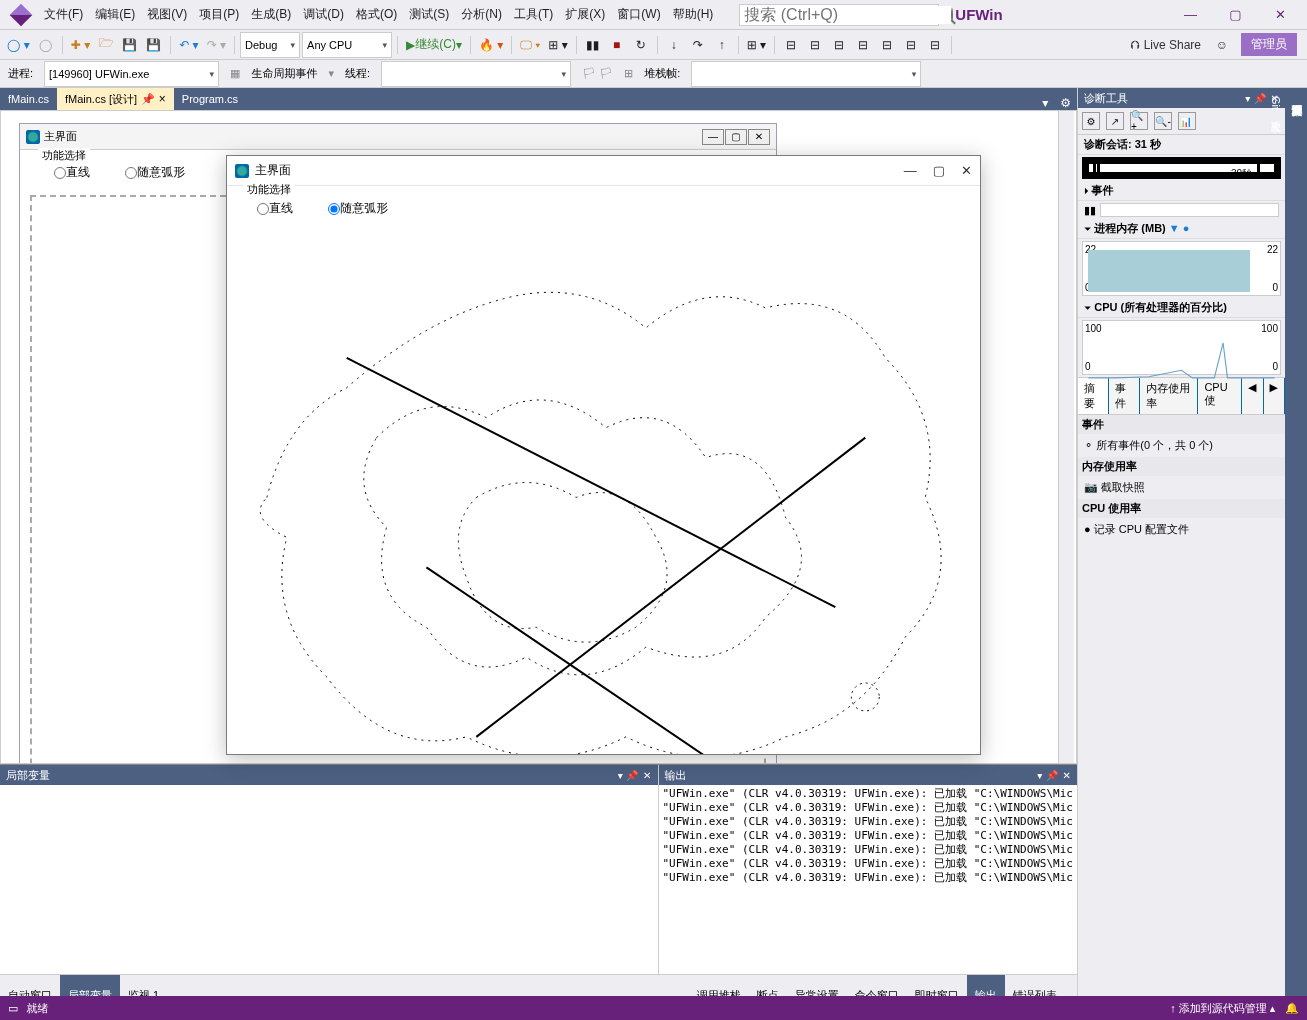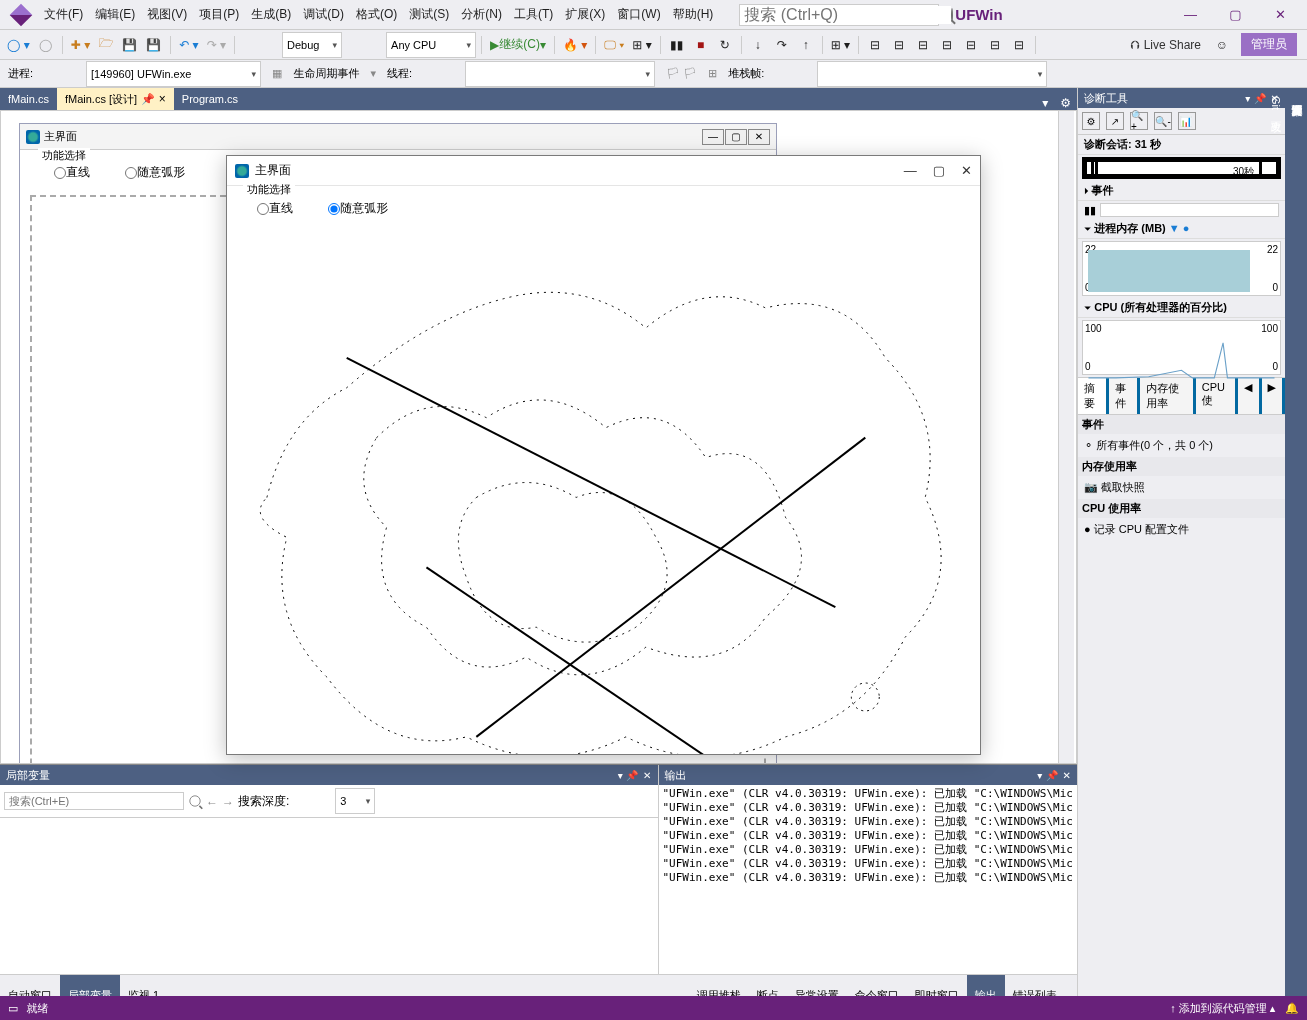--- a/index.html
+++ b/index.html
@@ -11,21 +11,21 @@
 .search-box { margin-left: 20px; width: 200px; height: 22px; border: 1px solid #ccc; background: #fff; display: flex; align-items: center; padding: 0 4px; }
 .search-box input { border: none; outline: none; flex: 1; font-size: 16px; }
 .search-icon { width: 14px; height: 14px; border: 1.5px solid #707070; border-radius: 50%; position: relative; }
 .search-icon::after { content: ""; position: absolute; width: 5px; height: 1.5px; background: #707070; transform: rotate(45deg); bottom: -2px; right: -4px; }
 .app-title { margin-left: 16px; color: #68217a; font-weight: 600; font-size: 15px; }
 .winctrls { margin-left: auto; display: flex; }
 .winbtn { width: 45px; height: 28px; display: flex; align-items: center; justify-content: center; color: #68217a; font-size: 13px; cursor:pointer;}
 .toolbar { height: 30px; background: #eeeef2; display: flex; align-items: center; padding: 0 4px; gap: 2px; border-bottom: 1px solid #ccc; }
 .tbtn { min-width: 22px; height: 22px; display: flex; align-items: center; justify-content: center; padding: 0 3px; cursor: pointer; color: #1e1e1e; }
 .tsep { width: 1px; height: 18px; background: #ccc; margin: 0 3px; }
-.combo { height: 26px; border: 1px solid #ccc; background: #fff; padding: 8px 4px; display: flex; align-items: center; min-width: 60px; font-size: 11px; margin-left: 42px; }
+.combo { height: 26px; border: 1px solid #ccc; background: #fff; padding: 8px 4px; display: flex; align-items: center; min-width: 60px; font-size: 11px; }
 .combo::after { content: "▾"; margin-left: auto; font-size: 9px; color: #555; }
 .liveshare-btn { margin-left: auto; display: flex; align-items: center; gap: 4px; padding: 2px 8px; color: #333; cursor:pointer;}
 .admin-btn { background: #9a6fc5; color: #fff; padding: 3px 10px; margin: 0 6px; cursor:pointer;}
 .debugbar { height: 28px; background: #eeeef2; display: flex; align-items: center; padding: 0 8px; gap: 11px; border-bottom: 1px solid #ccc; font-size: 11px;}
 .debugbar .combo { min-width: 175px; }
 .main-area { flex: 1; display: flex; overflow: hidden; }
 .editor-col { flex: 1; display: flex; flex-direction: column; overflow: hidden; }
 .tabstrip { height: 22px; background: #4d6082; display: flex; align-items: flex-end; }
 .doctab { height: 22px; padding: 3px 8px; background: #4d6082; color: #fff; display: flex; align-items: center; gap: 4px; font-size: 11px; cursor:pointer;}
 .doctab.active { background: #fff1c5; color: #000; }
@@ -54,28 +54,28 @@
 .right-col { width: 230px; display: flex; background: #eeeef2; border-left: 1px solid #ccc; }
 .side-tabs { width: 22px; background: #4d6082; display: flex; flex-direction: column; color: #fff; writing-mode: vertical-rl; }
 .side-tab { padding: 8px 3px; font-size: 11px; cursor:pointer;}
 .diag-panel { flex: 1; display: flex; flex-direction: column; font-size: 11px; overflow:hidden;}
 .panel-hdr { height: 20px; background: #4d6082; color: #fff; display: flex; align-items: center; padding: 0 6px; font-size: 11px;}
 .panel-hdr .pctrls { margin-left: auto; display: flex; gap: 4px; font-size: 10px;}
 .diag-tools { padding: 4px; display: flex; gap: 6px; border-bottom:1px solid #ccc;}
 .dt-btn { width: 18px; height: 18px; border: 1px solid #999; display:flex;align-items:center;justify-content:center;cursor:pointer;font-size:10px;}
 .diag-row { padding: 2px 6px; border-bottom: 1px solid #ddd; }
 .diag-row b { font-weight: 600; }
-.timeline { height: 22px; border: 5px solid #000000; margin: 2px 4px; position: relative; background:#fff;}
+.timeline { height: 22px; border: 7px solid #000000; margin: 2px 4px; position: relative; background:#fff;}
 .timeline .tick { position: absolute; top: 0; width: 3px; height: 100%; background: #000; }
 .mini-chart { height: 55px; border: 1px solid #ccc; margin: 2px 4px; position: relative; background:#fff;}
 .mini-chart .area { position: absolute; left: 5px; top: 8px; right: 30px; bottom: 3px; background: #a8cfd8; }
 .mini-chart .ylabel { position: absolute; font-size: 10px; }
 .cpu-chart { height: 55px; border: 1px solid #ccc; margin: 2px 4px; position: relative; background:#fff;}
 .diag-tabs { display: flex; border-top: 1px solid #ccc; border-bottom:1px solid #ccc; background:#f4f4f4;}
-.diag-tab { padding: 3px 6px; font-size: 11px; border-right:3px solid #0369a1; cursor:pointer;}
+.diag-tab { padding: 3px 6px; font-size: 11px; border-right:1px solid #0369a1; cursor:pointer;}
 .diag-tab.active { background: #fff; }
 .diag-section { padding: 4px 6px; }
 .diag-sec-hdr { background: #e8e8ec; padding: 2px 4px; font-weight: 600; font-size:11px;}
 .bottom-area { height: 210px; display: flex; border-top: 1px solid #888; }
 .locals-panel { flex: 1; display: flex; flex-direction: column; background: #fff; border-right:1px solid #ccc;}
 .locals-search { display: flex; padding: 3px 4px; gap: 4px; align-items: center; border-bottom:1px solid #ccc;}
 .locals-search input { flex: 0 0 180px; border: 1px solid #ccc; padding: 2px 4px; font-size:11px;}
 .locals-hdr { display: flex; background: #eeeef2; border-bottom: 1px solid #ccc; font-size:11px;}
 .locals-hdr > div { padding: 3px 6px; border-right: 1px solid #ccc; }
 .output-panel { flex: 0 0 390px; display: flex; flex-direction: column; background: #fff; }
@@ -222,28 +222,20 @@
     <div class="bottom-area">
       <div class="locals-panel">
         <div class="panel-hdr">
           <span>局部变量</span>
           <div class="pctrls">
                 <span>▾</span>
                 <span>📌</span>
                 <span>✕</span>
               </div>
         </div>
-        <div class="locals-search">
-          <input placeholder="搜索(Ctrl+E)" style="">
-          <span class="search-icon" style="transform:scale(0.8)"></span>
-          <span style="color:#888">←</span>
-              <span style="color:#888">→</span>
-          <span>搜索深度:</span>
-          <div class="combo" style="min-width:40px">3</div>
-        </div>
         <div style="flex:1;background:#fff"></div>
       </div>
       <div class="output-panel">
         <div class="panel-hdr">
           <span>输出</span>
           <div class="pctrls">
                 <span>▾</span>
                 <span>📌</span>
                 <span>✕</span>
               </div>

